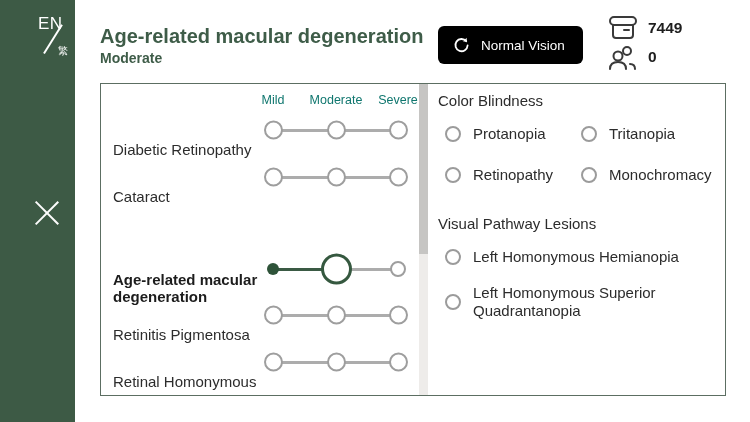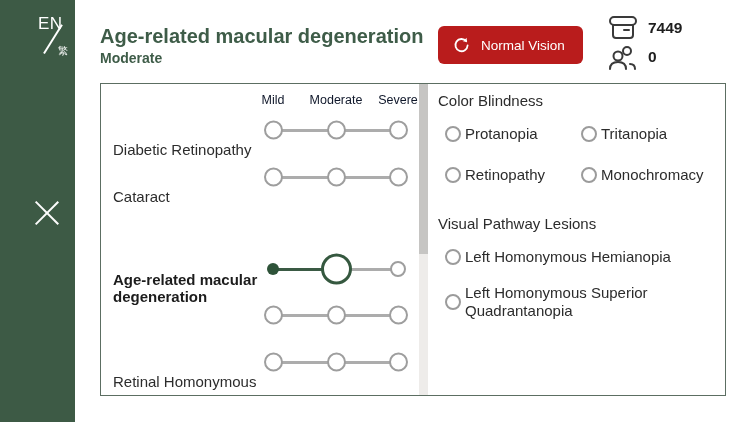--- a/index.html
+++ b/index.html
@@ -13,30 +13,30 @@
   .lang .slash { position:absolute; left:32px; top:12px; width:1.6px; height:34px; background:#fff; transform:rotate(32deg); }
   .lang .zh { position:absolute; left:38px; top:34px; font-size:10px; }
   .close-btn { position:absolute; left:30px; top:196px; width:34px; height:34px; cursor:pointer; }
   .close-btn .l1,.close-btn .l2 { position:absolute; left:16px; top:1px; width:1.8px; height:32px; background:#fdfdfd; }
   .close-btn .l1 { transform:rotate(45deg); }
   .close-btn .l2 { transform:rotate(-45deg); }
 
   
   .page-title { position:absolute; left:100px; top:25px; font-size:20px; font-weight:bold; color:#3e5c48; }
   .page-subtitle { position:absolute; left:100px; top:50px; font-size:14px; font-weight:bold; color:#3e5c48; }
-  .reset-btn { position:absolute; left:438px; top:26px; height:38px; padding:0 18px 0 14px; background:#b91c1c; border:none; border-radius:6px; color:#fff; font-size:13.5px; font-family:"Liberation Sans",sans-serif; display:flex; align-items:center; gap:10px; cursor:pointer; }
+  .reset-btn { position:absolute; left:438px; top:26px; height:38px; padding:0 18px 0 14px; background:#000000; border:none; border-radius:6px; color:#fff; font-size:13.5px; font-family:"Liberation Sans",sans-serif; display:flex; align-items:center; gap:10px; cursor:pointer; }
   .stats { position:absolute; left:608px; top:13px; width:110px; }
   .stat-row { display:flex; align-items:center; gap:10px; height:29px; }
   .stat-num { font-size:15.5px; font-weight:bold; color:#1e1e1e; }
 
   
   .card { position:absolute; left:100px; top:83px; width:626px; height:313px; border:1.5px solid #5c6e62; background:#fff; }
 
   
-  .sev-label { position:absolute; top:9px; transform:translateX(-50%); font-size:12.5px; color:#0f172a; }
+  .sev-label { position:absolute; top:9px; transform:translateX(-50%); font-size:12.5px; color:#0f766e; }
 
   
   .drow { position:absolute; left:0; width:318px; height:40px; }
   .dlabel { position:absolute; left:12px; top:50%; transform:translateY(-50%); width:150px; font-size:15px; color:#2c2c2c; line-height:17px;margin-top:19px; }
   .dlabel.bold { font-weight:bold; color:#1c1c1c; }
 
   .slider { position:absolute; left:162px; top:50%; margin-top:-10px; width:146px; height:20px; cursor:pointer; }
   .track { position:absolute; top:8.5px; height:3px; background:#acacac; }
   .track.full { left:10px; width:125px; }
   .track.green { left:10px; width:63px; background:#3a5a44; }
@@ -46,21 +46,21 @@
   .knob.small { width:16px; height:16px; border-width:2px; left:127px; }
   .dot-filled { position:absolute; left:4px; top:50%; transform:translateY(-50%); width:12px; height:12px; border-radius:50%; background:#2e5339; }
   .ring { position:absolute; left:57.5px; top:50%; transform:translateY(-50%); width:31px; height:31px; border:3.5px solid #35583f; border-radius:50%; background:#fff; }
 
   
   .scrollbar { position:absolute; left:318px; top:0; width:9px; height:100%; background:#eeecea; }
   .scroll-thumb { position:absolute; left:0; top:0; width:100%; height:170px; background:#c6c5c3; }
 
   
   .section-title { position:absolute; font-size:15px; color:#2c2c2c; }
-  .opt { position:absolute; display:flex; align-items:center; gap:4px; cursor:pointer; }
+  .opt { position:absolute; display:flex; align-items:center; gap:12px; cursor:pointer; }
   .radio { flex:0 0 auto; width:16px; height:16px; border:2px solid #9b9b9b; border-radius:50%; background:#fff; }
   .opt-label { font-size:15px; color:#2c2c2c; line-height:18px; max-width:235px; }
 
   svg { display:block; }
 </style>
 </head>
 <body>
 
 <div class="sidebar">
   <div class="lang">
@@ -143,20 +143,21 @@
     <div class="slider">
       <div class="track green"></div>
       <div class="track gray2"></div>
       <div class="dot-filled"></div>
       <div class="ring"></div>
       <div class="knob small"></div>
     </div>
   </div>
 
   <div class="drow" style="top:211px">
+    <div class="dlabel">Retinitis Pigmentosa</div>
     <div class="slider">
       <div class="track full"></div>
       <div class="knob k1"></div>
       <div class="knob k2"></div>
       <div class="knob k3"></div>
     </div>
   </div>
 
   <div class="drow" style="top:258px">
     <div class="dlabel">Retinal Homonymous</div>

